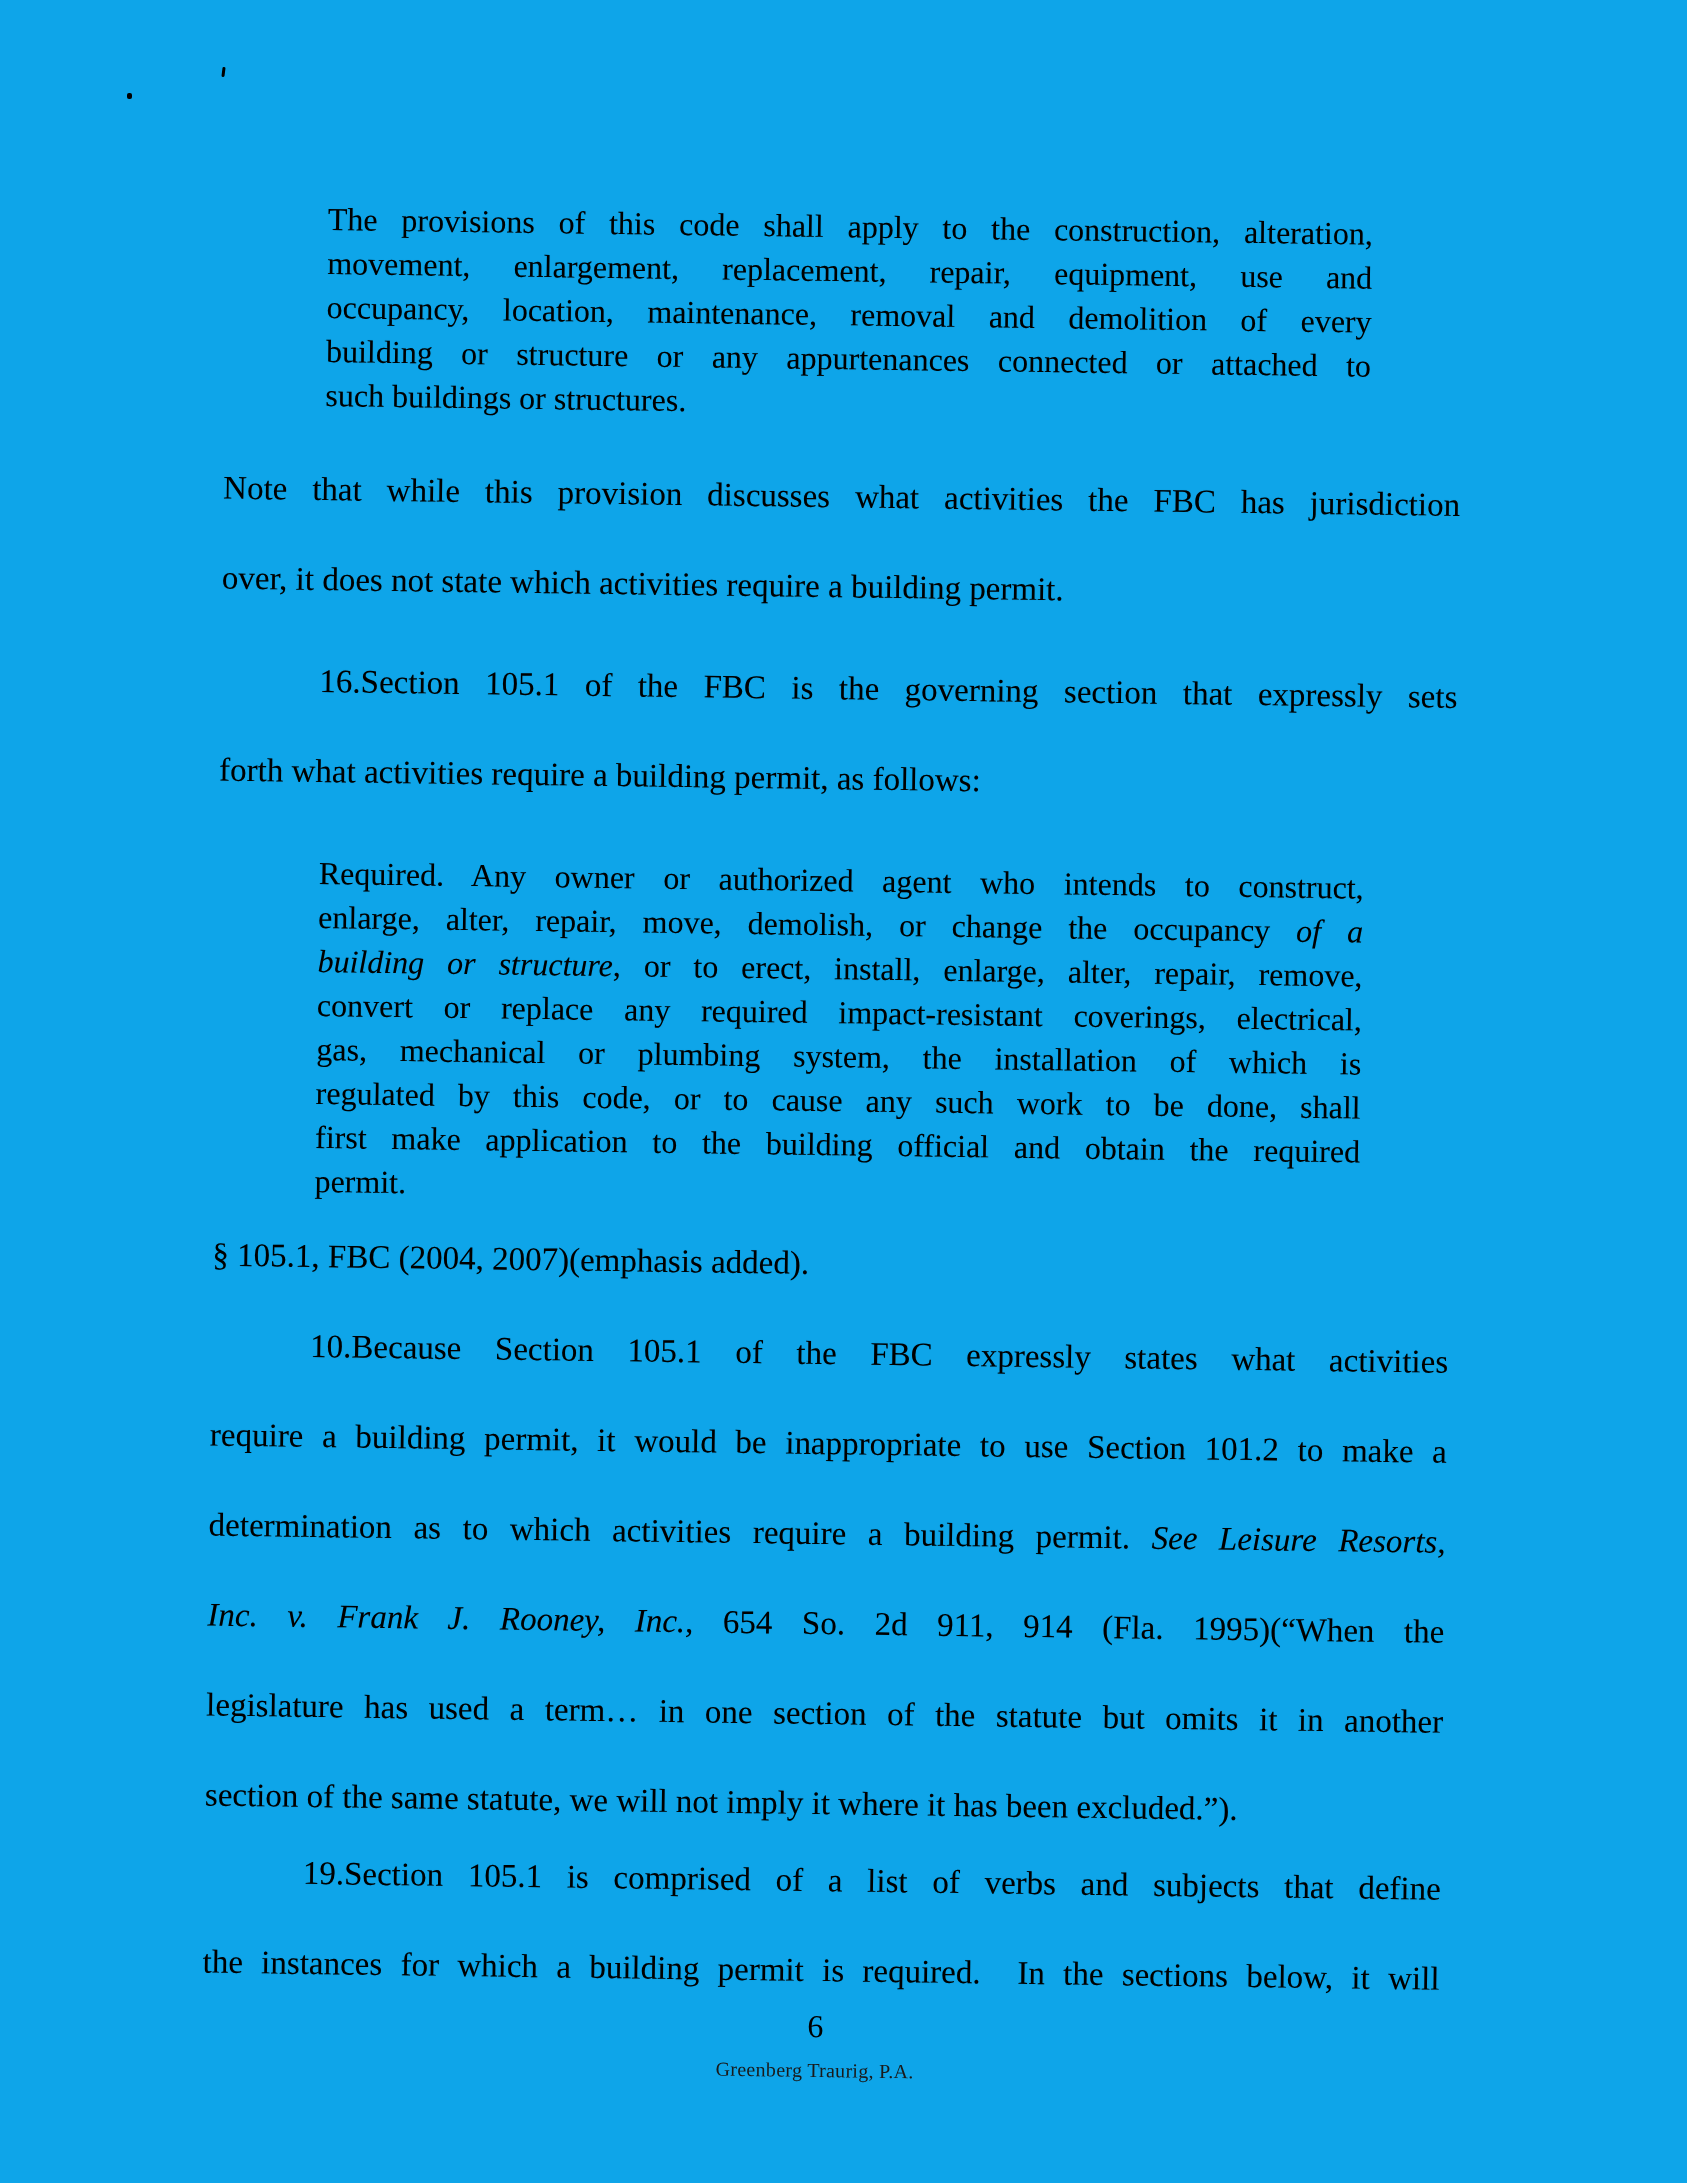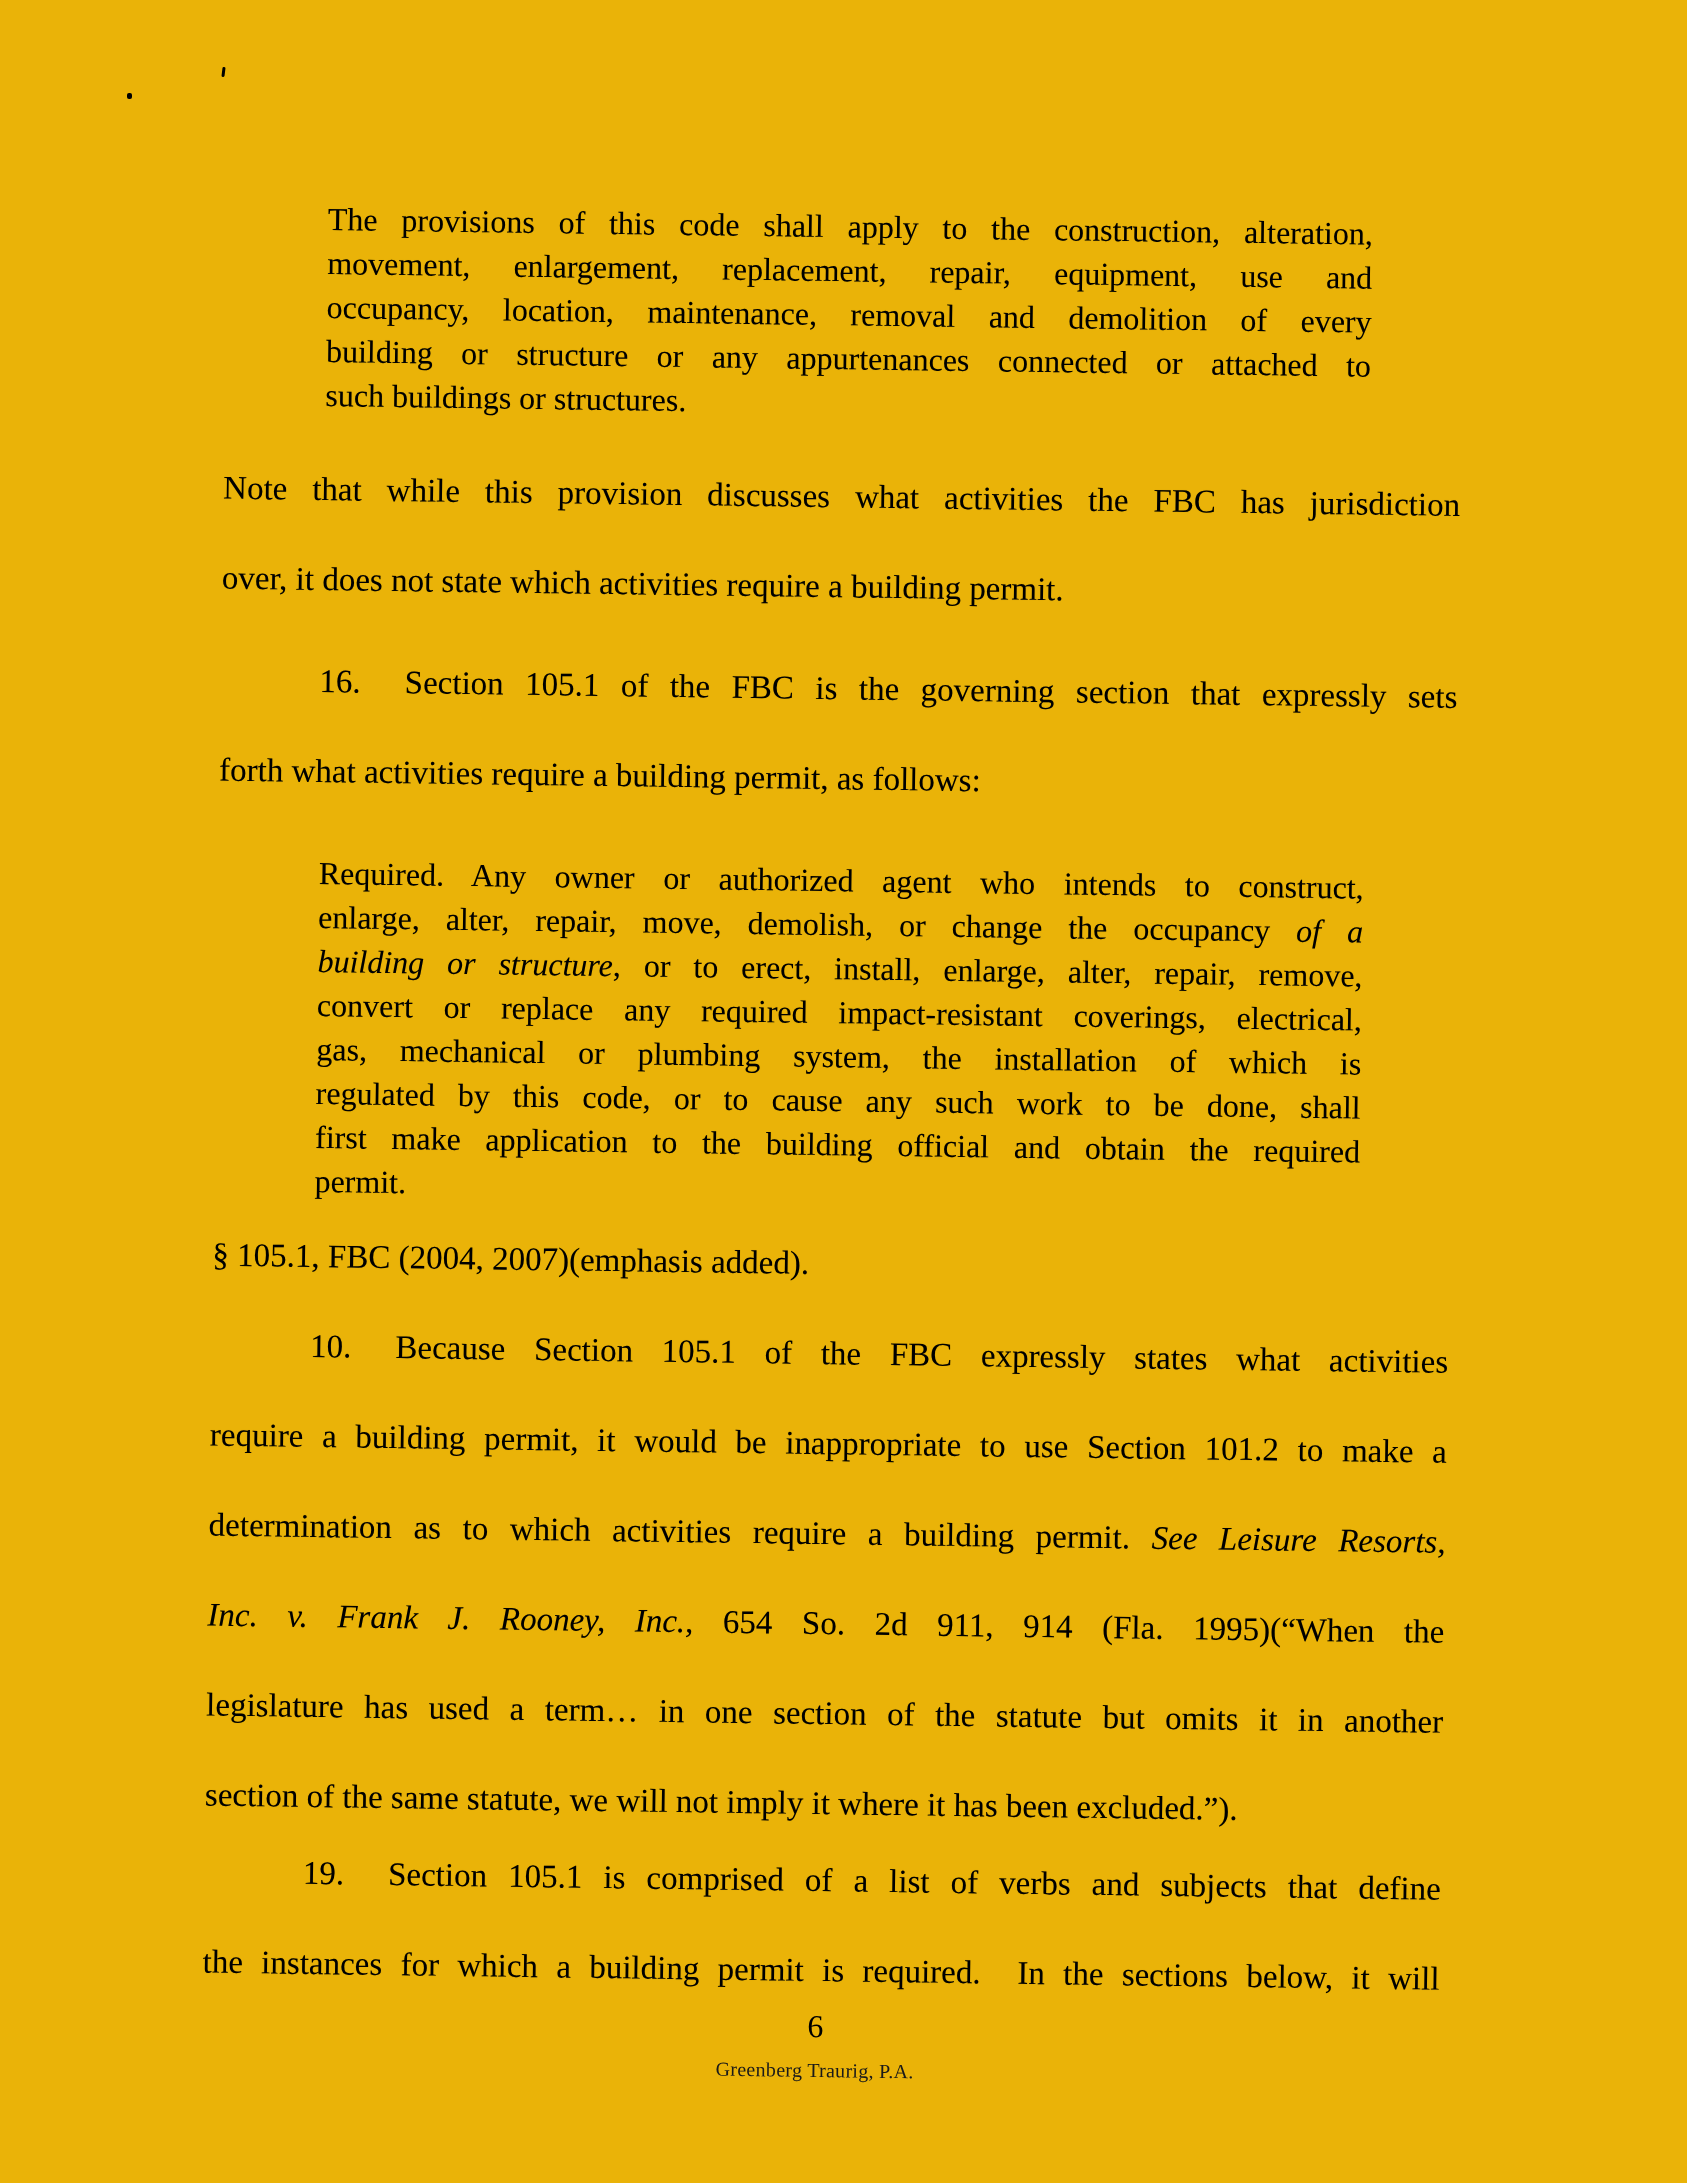--- a/index.html
+++ b/index.html
@@ -11,21 +11,21 @@
     width: 1687px;
     height: 2183px;
     position: relative;
     overflow: hidden;
     font-family: "Liberation Serif", "DejaVu Serif", serif;
     color: #000;
   }
   .sheet {
     position: absolute;
     inset: 0;
-    background: #eab308;
+    background: #0ea5e9;
   }
   
   .rot {
     position: absolute;
     left: 0; top: 0;
     width: 1687px; height: 2183px;
     transform: rotate(0.8deg);
     transform-origin: 40px 0px;
   }
   .content {
@@ -49,21 +49,21 @@
     text-shadow: 0 0 0.7px rgba(0,0,0,0.25);
   }
   .line.j {
     text-align: justify;
     text-align-last: justify;
   }
   .line.ind {
     text-indent: 99px;
   }
   .it { font-style: italic; }
-  .gap { margin-right: 44px; }
+  .gap { }
 
   [data-name="paragraph-note"]            { margin-top: 27px; }
   [data-name="paragraph-16"]              { margin-top: 12px; }
   [data-name="blockquote-permit-required"]{ margin-top: 35px; }
   [data-name="citation-105-1"]            { margin-top: 8px; }
   [data-name="paragraph-17"]              { margin-top: 0px; }
   [data-name="paragraph-18"]              { margin-top: -13.2px; }
 
   .pageno {
     position: absolute;

